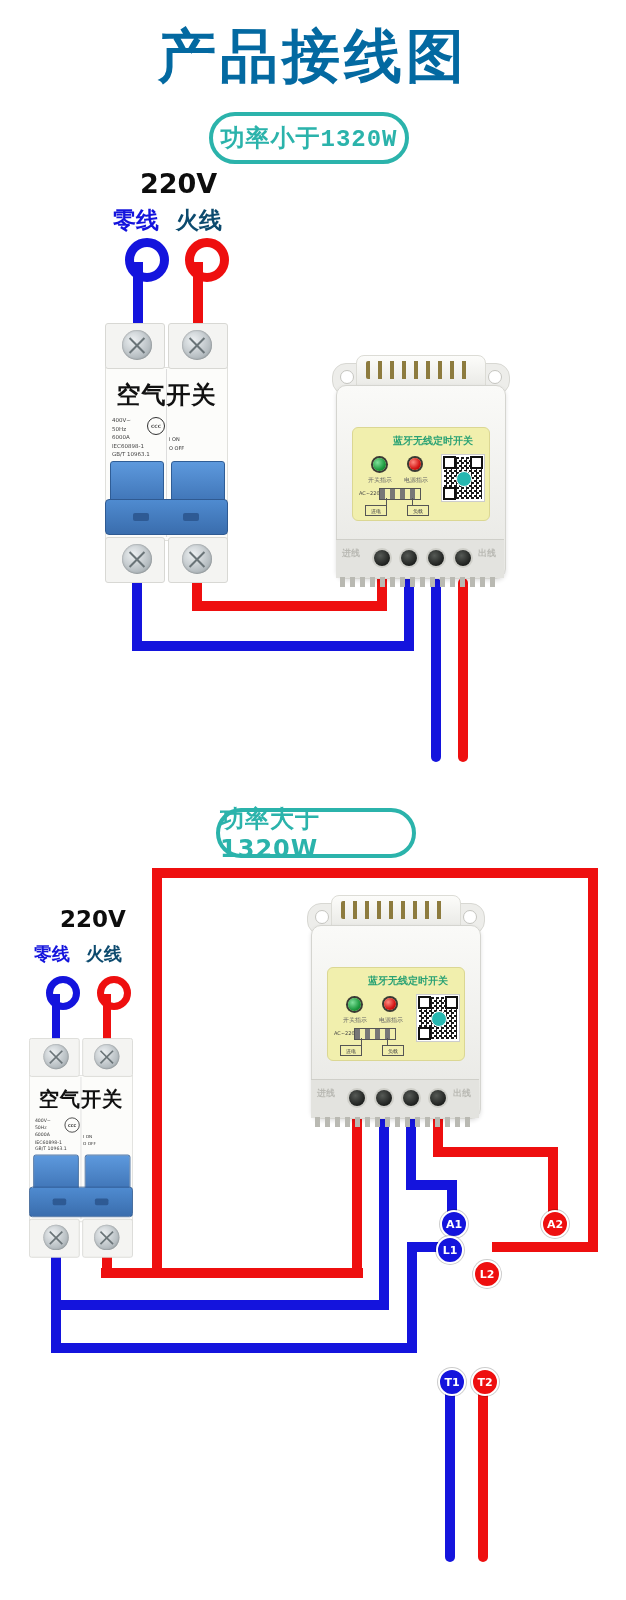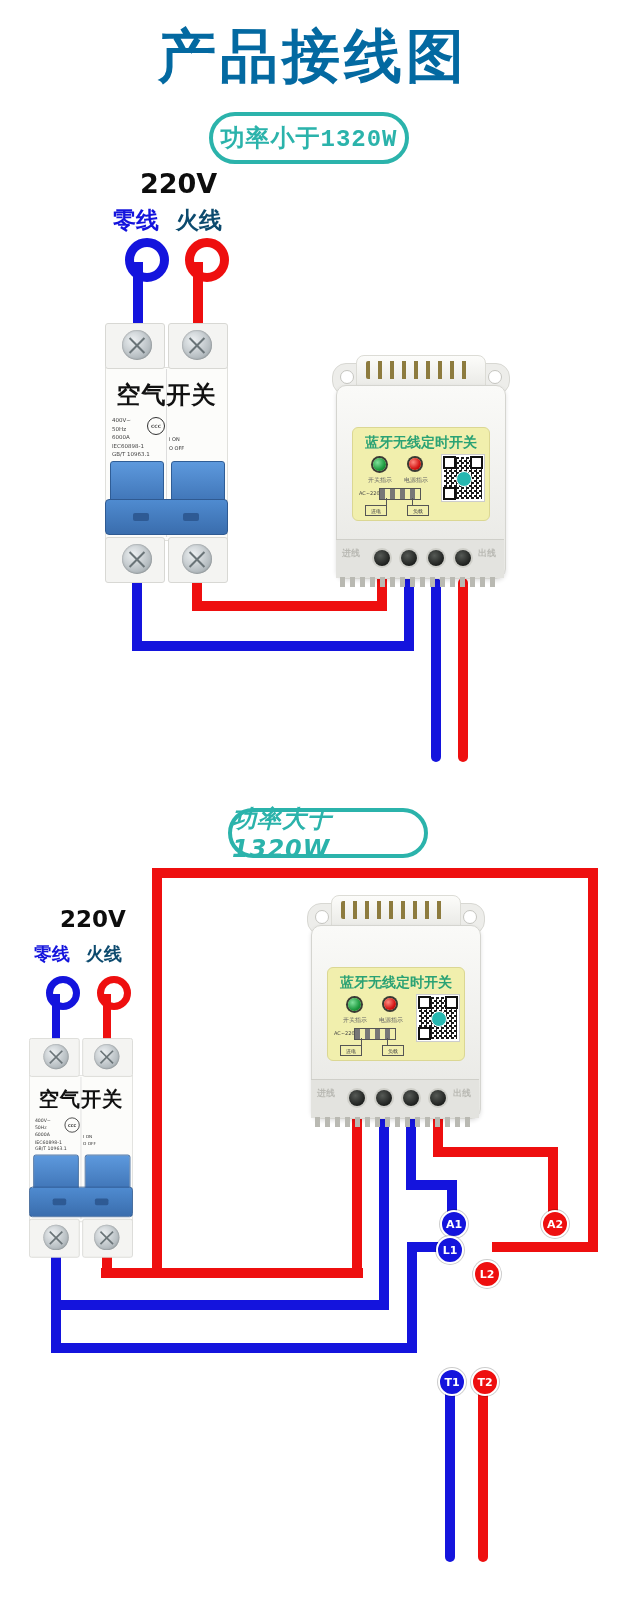--- a/index.html
+++ b/index.html
@@ -63,21 +63,21 @@
   .t-top{position:absolute;left:24px;top:0;width:128px;height:32px;border-radius:8px 8px 0 0;
          background:linear-gradient(180deg,#fcfcfa,#e9e9e5);border:1px solid #dcdcd6;}
   .t-vents{position:absolute;left:34px;top:6px;width:108px;height:18px;border-radius:2px;
          background:repeating-linear-gradient(90deg,#8d7b3e 0 4px,rgba(0,0,0,0) 4px 12px);}
   .t-body{position:absolute;left:4px;top:30px;width:168px;height:192px;border-radius:10px;
          background:linear-gradient(180deg,#fafaf8,#e7e7e3);border:1px solid #d5d5d0;
          box-shadow:0 2px 4px rgba(0,0,0,.12);}
   .t-label{position:absolute;left:20px;top:72px;width:136px;height:92px;background:#f1efad;
          border:1px solid #dbd793;border-radius:6px;}
   .t-title{position:absolute;left:0;top:6px;width:136px;text-align:center;
-         font-size:14px;font-weight:800;color:#2aa274;}
+         font-size:10px;font-weight:800;color:#2aa274;padding-left:12px;}
   .led{position:absolute;border-radius:50%;}
   .led.g{width:13px;height:13px;background:radial-gradient(circle at 35% 35%,#7fe09a,#1d9a3f 60%,#0c5f24);
          box-shadow:0 0 0 2px #3a3a34;}
   .led.r{width:12px;height:12px;background:radial-gradient(circle at 35% 35%,#ff8a80,#d41414 60%,#7a0606);
          box-shadow:0 0 0 2px #3a3a34;}
   .led-cap{position:absolute;font-size:6px;color:#666;width:44px;text-align:center;}
   .qr{position:absolute;left:88px;top:26px;width:42px;height:46px;background:#fff;border:1px solid #ccc;}
   .qr-pat{position:absolute;left:2px;top:2px;width:38px;height:42px;
         background:conic-gradient(#191919 25%,transparent 0 50%,#191919 0 75%,transparent 0) 0 0/5px 5px;}
   .qr-eye{position:absolute;width:9px;height:9px;border:2px solid #111;background:#fff;}
@@ -212,21 +212,21 @@
     <div class="t-strip"></div>
     <div class="emboss" style="left:10px;top:192px;">进线</div>
     <div class="emboss" style="left:146px;top:192px;">出线</div>
     <div class="screw-dark" style="left:42px;top:195px;"></div>
     <div class="screw-dark" style="left:69px;top:195px;"></div>
     <div class="screw-dark" style="left:96px;top:195px;"></div>
     <div class="screw-dark" style="left:123px;top:195px;"></div>
     <div class="t-serr"></div>
   </div>
 
-  <div class="pill" style="left:228px;top:808px;width:192px;height:42px;font-style:italic;">
+  <div class="pill" style="left:216px;top:808px;width:192px;height:42px;">
     <span>功率大于1320W</span>
   </div>
 
   <div class="volt" style="left:60px;top:906px;font-size:23px;">220V</div>
   <div class="wlabel b" style="left:34px;top:942px;font-size:18px;">零线</div>
   <div class="wlabel r" style="left:86px;top:942px;font-size:18px;">火线</div>
 
   <div class="ring sm b" style="left:46px;top:976px;width:20px;height:20px;"></div>
   <div class="ring sm r" style="left:97px;top:976px;width:20px;height:20px;"></div>
   <div class="wire blue" style="left:52px;top:994px;width:8px;height:50px;"></div>

